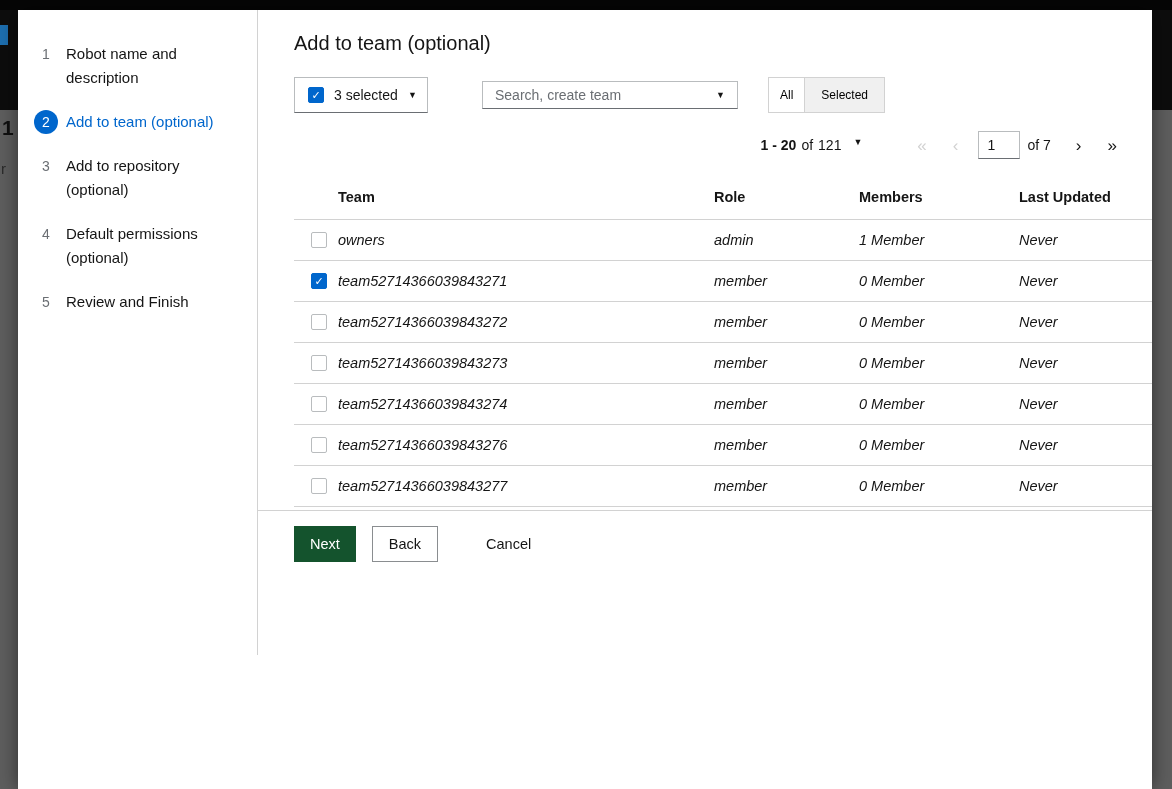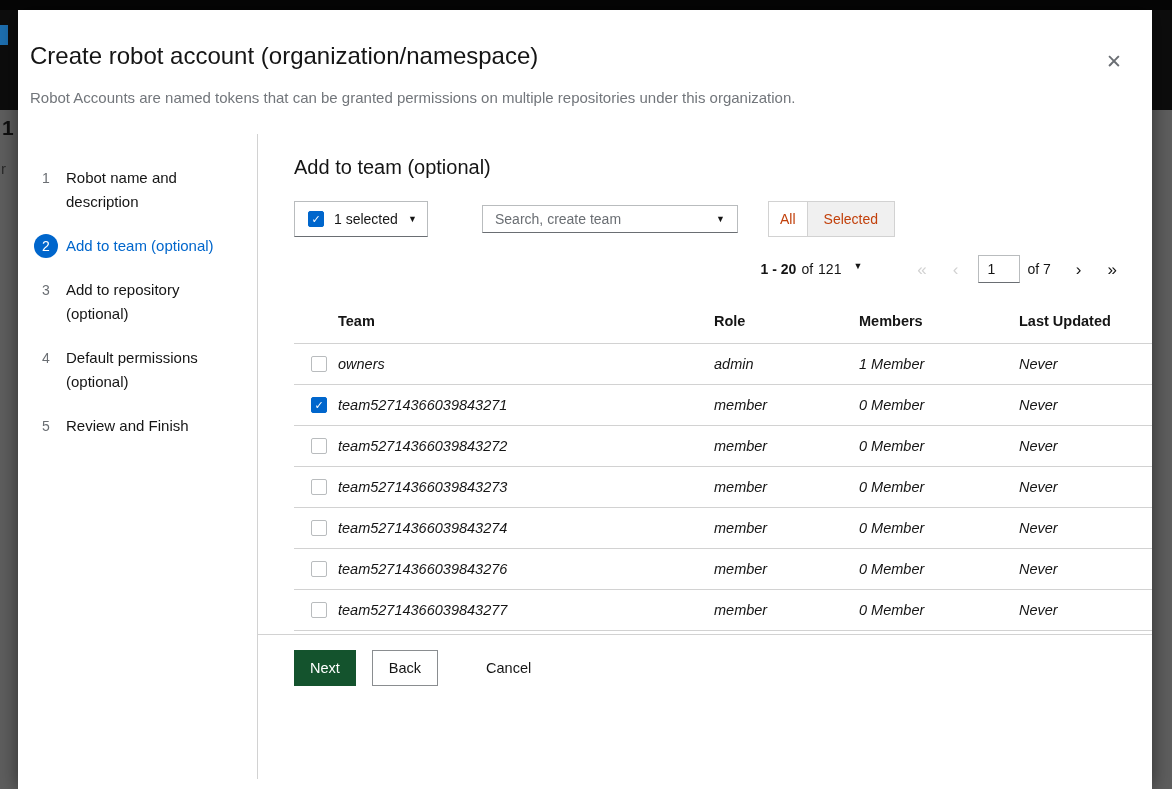--- a/index.html
+++ b/index.html
@@ -47,21 +47,21 @@
   .selected-label { font-size:14px; color:#151515; }
   .caret { font-size:9px; color:#151515; }
   .selected-toggle .caret { margin-left:auto; }
 
   .search-select { margin-left:54px; width:256px; height:28px; border:1px solid #b9bcbe; border-bottom-color:#6a6e73; display:flex; align-items:center; background:#fff; }
   .search-input { flex:1; min-width:0; border:none; outline:none; font-size:14px; padding:0 4px 0 12px; color:#151515; font-family:inherit; background:transparent; }
   .search-input::placeholder { color:#6a6e73; opacity:1; }
   .search-select .caret { padding:0 12px 0 4px; cursor:pointer; }
 
   .toggle-group { margin-left:30px; display:flex; height:36px; border:1px solid #d2d2d2; }
-  .toggle-item { display:flex; align-items:center; padding:0 11px; font-size:14px; color:#c2410c; cursor:pointer; background:#f0f0f0; border:none; font-family:inherit; }
+  .toggle-item { display:flex; align-items:center; padding:0 11px; font-size:12px; color:#000000; cursor:pointer; background:#f0f0f0; border:none; font-family:inherit; }
   .toggle-item.selected { background:#fff; }
   .toggle-item + .toggle-item { border-left:1px solid #d2d2d2; padding:0 16px; }
 
   
   .pagination-row { display:flex; align-items:center; justify-content:flex-end; margin-top:14px; padding-right:22px; height:36px; font-size:14px; color:#151515; }
   .page-summary { display:flex; align-items:flex-start; gap:5px; cursor:pointer; }
   .page-range { font-weight:700; }
   .page-summary .caret { margin-left:7px; }
   .page-nav { display:flex; align-items:center; margin-left:42px; }
   .nav-btn { font-size:17px; line-height:17px; padding:6px 13px; color:#151515; background:none; border:none; cursor:pointer; font-family:inherit; }
@@ -99,25 +99,20 @@
   <div class="under-light">
     <span class="frag1">1</span>
     <span class="frag2">r</span>
   </div>
 </div>
 <div class="backdrop-right">
   <div class="under-light"></div>
 </div>
 
 <div class="modal">
-  <div class="modal-header">
-    <div class="modal-title">Create robot account (organization/namespace)</div>
-    <div class="modal-desc">Robot Accounts are named tokens that can be granted permissions on multiple repositories under this organization.</div>
-    <button class="close-btn">✕</button>
-  </div>
 
   <div class="modal-body">
 
     <div class="wizard-nav">
         <div class="wizard-step">
           <span class="step-num">1</span>
           <span class="step-label">Robot name and description</span>
         </div>
         <div class="wizard-step active">
           <span class="step-num">2</span>
@@ -136,21 +131,21 @@
           <span class="step-label">Review and Finish</span>
         </div>
       </div>
 
     <div class="wizard-content">
       <div class="content-heading">Add to team (optional)</div>
 
       <div class="controls-row">
         <div class="selected-toggle">
           <span class="checkbox checked">✓</span>
-          <span class="selected-label">1 selected</span>
+          <span class="selected-label">3 selected</span>
           <span class="caret">▼</span>
         </div>
 
         <div class="search-select">
           <input class="search-input" type="text" placeholder="Search, create team" style="">
           <span class="caret">▼</span>
         </div>
 
         <div class="toggle-group">
           <button class="toggle-item selected">All</button>

